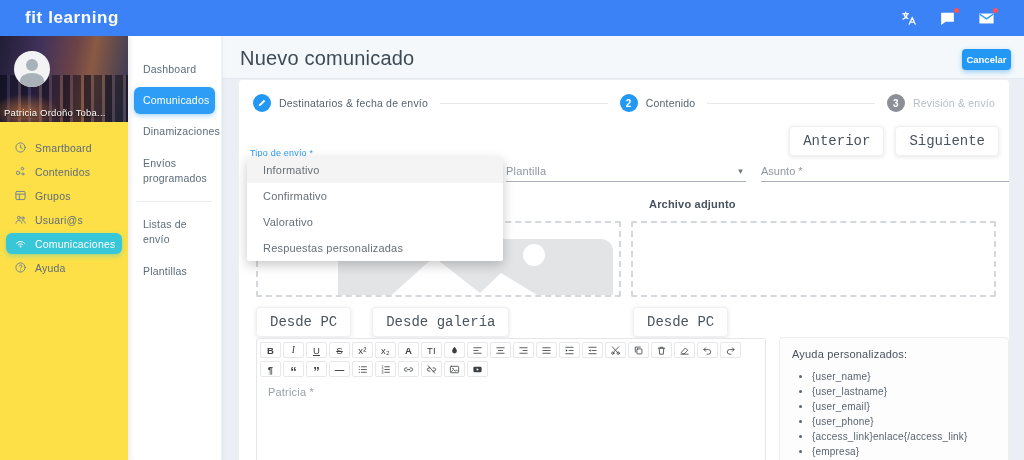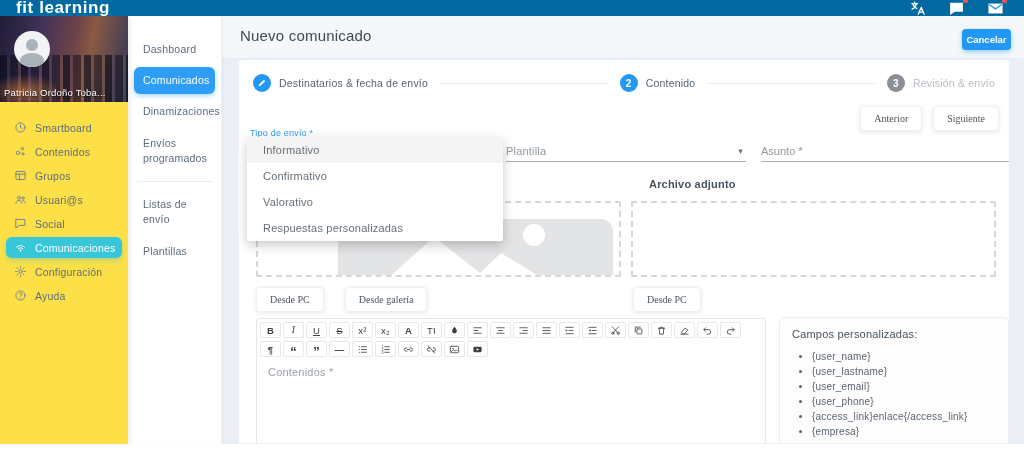--- a/index.html
+++ b/index.html
@@ -1,21 +1,21 @@
 <!DOCTYPE html>
 <html><head>
 <meta charset="utf-8">
 <style>
   * { margin:0; padding:0; box-sizing:border-box; }
   html,body { background:#fff; }
   body { font-family:"Liberation Sans","DejaVu Sans",sans-serif; }
   .screen { position:relative; width:1024px; height:460px; overflow:hidden; background:#fff; letter-spacing:.2px; }
 
   
-  .topbar { position:relative; height:16px; background:#0369a1; display:flex; align-items:center; padding:0 16px; z-index:30; }
+  .topbar { position:relative; height:36px; background:#3b82f6; display:flex; align-items:center; padding:0 25px; z-index:30; }
   .logo { color:#fff; font-size:17px; font-weight:bold; letter-spacing:.6px; }
   .topbar-icons { margin-left:auto; display:flex; align-items:center; gap:22px; padding-right:4px; }
   .tb-icon { position:relative; width:17px; height:17px; color:#fff; cursor:pointer; }
   .tb-icon svg { width:17px; height:17px; display:block; }
   .badge { position:absolute; top:-2px; right:-3px; width:5px; height:5px; border-radius:50%; background:#ff5252; }
 
   .app-body { display:flex; height:428px; }
 
   
   .sidebar { position:relative; width:128px; background:#fde047; box-shadow:2px 0 5px rgba(40,60,80,.10); z-index:20; flex:none; }
@@ -41,21 +41,21 @@
   
   .submenu { width:94px; background:#fff; border-right:1px solid #eef1f4; box-shadow:1px 0 3px rgba(40,60,80,.05);
     padding-top:16px; z-index:10; flex:none; }
   .sub-item { margin:4px 6px; padding:6px 9px; border-radius:6px; color:#5d6c7a; font-size:10.5px; line-height:1.45; cursor:pointer; }
   .sub-item.active { background:#2e9df5; color:#fff; box-shadow:0 2px 5px rgba(46,157,245,.4); }
   .sub-divider { height:1px; background:#e8ecef; margin:9px 9px; }
 
   
   .main { position:relative; flex:1; background:#e9eff5; overflow:hidden; }
   .head-strip { position:absolute; left:0; right:0; top:0; height:43px; background:#f4f8fa; border-bottom:1px solid #e4eaef; }
-  .page-title { position:absolute; left:18px; top:11px; font-size:15px; color:#3c4a55; font-weight:500; }
+  .page-title { position:absolute; left:18px; top:11px; font-size:20px; color:#3c4a55; font-weight:500; }
   .btn-cancel { position:absolute; top:13px; left:740px; width:49px; height:21px; background:#2397f4; color:#fff;
     border:none; border-radius:4px; font-size:9.5px; font-weight:bold; font-family:inherit; cursor:pointer;
     box-shadow:0 2px 5px rgba(35,151,244,.45); }
 
   .card { position:absolute; left:16px; top:43px; width:772px; height:385px; background:#fff;
     border:1px solid #edf0f3; border-radius:4px 4px 0 0; overflow:hidden; }
 
   
   .stepper { position:absolute; left:14px; right:14px; top:10px; height:26px; display:flex; align-items:center; }
   .step { display:flex; align-items:center; cursor:pointer; flex:none; }
@@ -63,21 +63,21 @@
     color:#fff; font-size:10px; font-weight:bold; flex:none; }
   .step.done .step-circle, .step.active .step-circle { background:#2397f4; }
   .step.pending .step-circle { background:#8a9096; }
   .step-circle svg { width:10px; height:10px; }
   .step-label { margin-left:8px; font-size:10.5px; color:#56636e; }
   .step.pending .step-label { color:#b7bdc3; }
   .step-line { flex:1; height:1px; background:#e5e9ec; margin:0 12px; }
 
   .nav-btns { position:absolute; top:46px; right:10px; display:flex; gap:11px; }
   .btn-flat { background:#fff; border:1px solid #f0f0f0; box-shadow:0 1px 4px rgba(30,40,60,.12); border-radius:4px;
-    padding:6px 13px; font-size:10px; color:#4a545e; font-family:Liberation Serif, serif; cursor:pointer; }
+    padding:6px 13px; font-size:14px; color:#4a545e; font-family:Liberation Mono, monospace; cursor:pointer; }
 
   
   .tipo-label { position:absolute; left:11px; top:68px; font-size:9px; color:#2d9cf4; }
   .dropdown { position:absolute; left:8px; top:77px; width:256px; background:#fff; border-radius:2px;
     box-shadow:0 4px 12px rgba(0,0,0,.22); z-index:25; padding:0; }
   .dd-option { padding:7px 16px; font-size:11px; color:#666f77; cursor:pointer; }
   .dd-option.highlight { background:#f4f4f4; }
 
   .field { position:absolute; top:80px; height:22px; border-bottom:1px solid #a9b2ba; }
   .field-plantilla { left:267px; width:240px; display:flex; align-items:center; cursor:pointer; }
@@ -194,46 +194,29 @@
           <div class="side-item">
             <span class="icon">
               <svg viewBox="0 0 24 24" fill="none" stroke="currentColor" stroke-width="1.8" stroke-linecap="round" stroke-linejoin="round">
                 <circle cx="9" cy="8.8" r="2.8"></circle>
                 <circle cx="16.6" cy="9.4" r="2.2"></circle>
                 <path d="M3.5 18.8c0-3 2.4-5 5.5-5s5.5 2 5.5 5M15.8 13.9c2.6.2 4.6 2.1 4.8 4.6"></path>
               </svg>
             </span>
             <span>Usuari@s</span>
           </div>
-          <div class="side-item">
-            <span class="icon">
-              <svg viewBox="0 0 24 24" fill="none" stroke="currentColor" stroke-width="1.8" stroke-linecap="round" stroke-linejoin="round">
-                <path d="M4 4.5h16v11H10l-6 4.5z"></path>
-              </svg>
-            </span>
-            <span>Social</span>
-          </div>
           <div class="side-item active">
             <span class="icon">
               <svg viewBox="0 0 24 24" fill="none" stroke="currentColor" stroke-width="1.8" stroke-linecap="round" stroke-linejoin="round">
                 <path d="M4.5 11.5a10 10 0 0 1 15 0"></path>
                 <path d="M7.6 14.3a6 6 0 0 1 8.8 0"></path>
                 <circle cx="12" cy="17.6" r="1.7" fill="currentColor" stroke="none"></circle>
               </svg>
             </span>
             <span>Comunicaciones</span>
-          </div>
-          <div class="side-item">
-            <span class="icon">
-              <svg viewBox="0 0 24 24" fill="none" stroke="currentColor" stroke-width="1.8" stroke-linecap="round" stroke-linejoin="round">
-                <circle cx="12" cy="12" r="3.2"></circle>
-                <path d="M12 2.8v2.9M12 18.3v2.9M2.8 12h2.9M18.3 12h2.9M5.4 5.4l2 2M16.6 16.6l2 2M18.6 5.4l-2 2M7.4 16.6l-2 2"></path>
-              </svg>
-            </span>
-            <span>Configuración</span>
           </div>
           <div class="side-item">
             <span class="icon">
               <svg viewBox="0 0 24 24" fill="none" stroke="currentColor" stroke-width="1.8" stroke-linecap="round" stroke-linejoin="round">
                 <circle cx="12" cy="12" r="8.5"></circle>
                 <path d="M9.7 9.3c.2-1.3 1.3-2.3 2.7-2.2 1.4 0 2.5 1 2.5 2.3 0 1.7-2.4 2-2.4 3.6"></path>
                 <circle cx="12.3" cy="16.7" r="1.1" fill="currentColor" stroke="none"></circle>
               </svg>
             </span>
             <span>Ayuda</span>
@@ -459,25 +442,25 @@
                   <circle cx="8.6" cy="9.6" r="1.4" fill="currentColor" stroke="none"></circle>
                 </svg>
               </span>
               <span class="tbtn">
                 <svg viewBox="0 0 24 24">
                   <rect x="3" y="6" width="18" height="12" rx="2.5" fill="#3c4043"></rect>
                   <path d="M10.2 9.2l5 2.8-5 2.8z" fill="#ffffff"></path>
                 </svg>
               </span>
             </div>
-          <div class="editor-content">Contenidos *</div>
+          <div class="editor-content">Patricia *</div>
         </div>
 
         <div class="campos">
-          <div class="campos-title">Campos personalizadas:</div>
+          <div class="campos-title">Ayuda personalizados:</div>
           <ul>
               <li>{user_name}</li>
               <li>{user_lastname}</li>
               <li>{user_email}</li>
               <li>{user_phone}</li>
               <li>{access_link}enlace{/access_link}</li>
               <li>{empresa}</li>
             </ul>
         </div>
 

